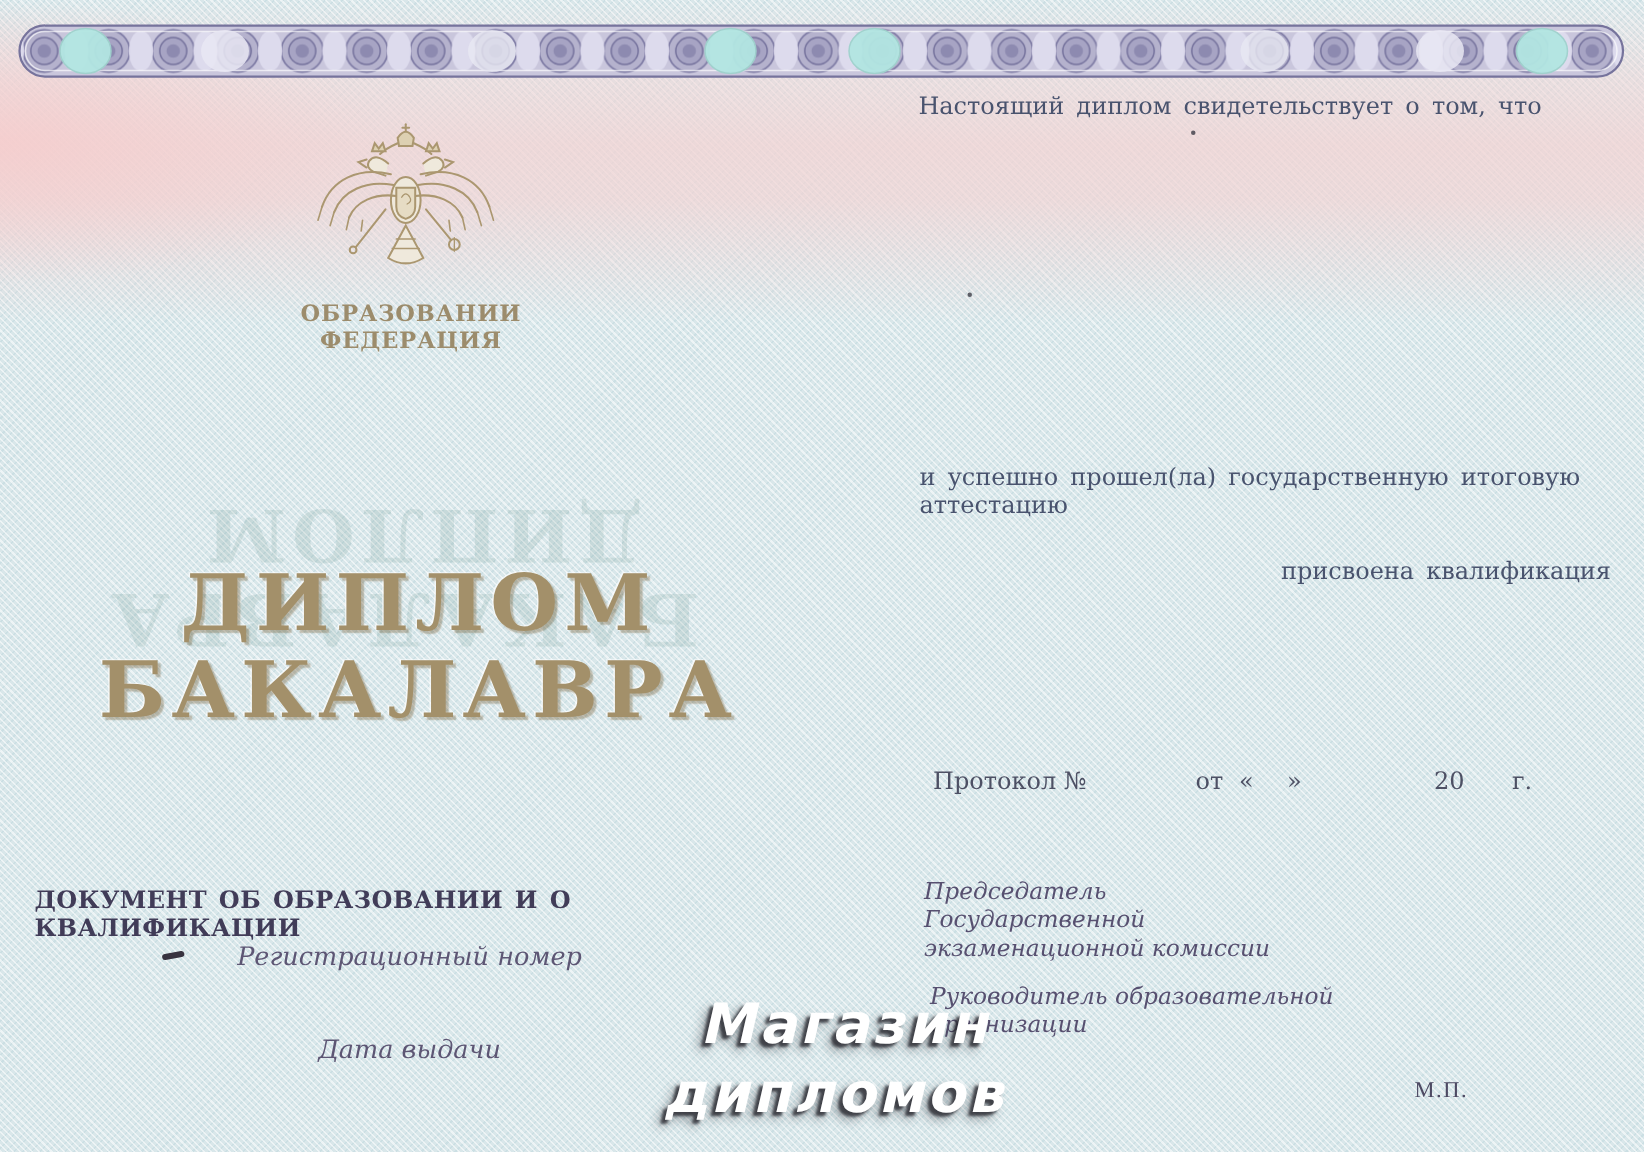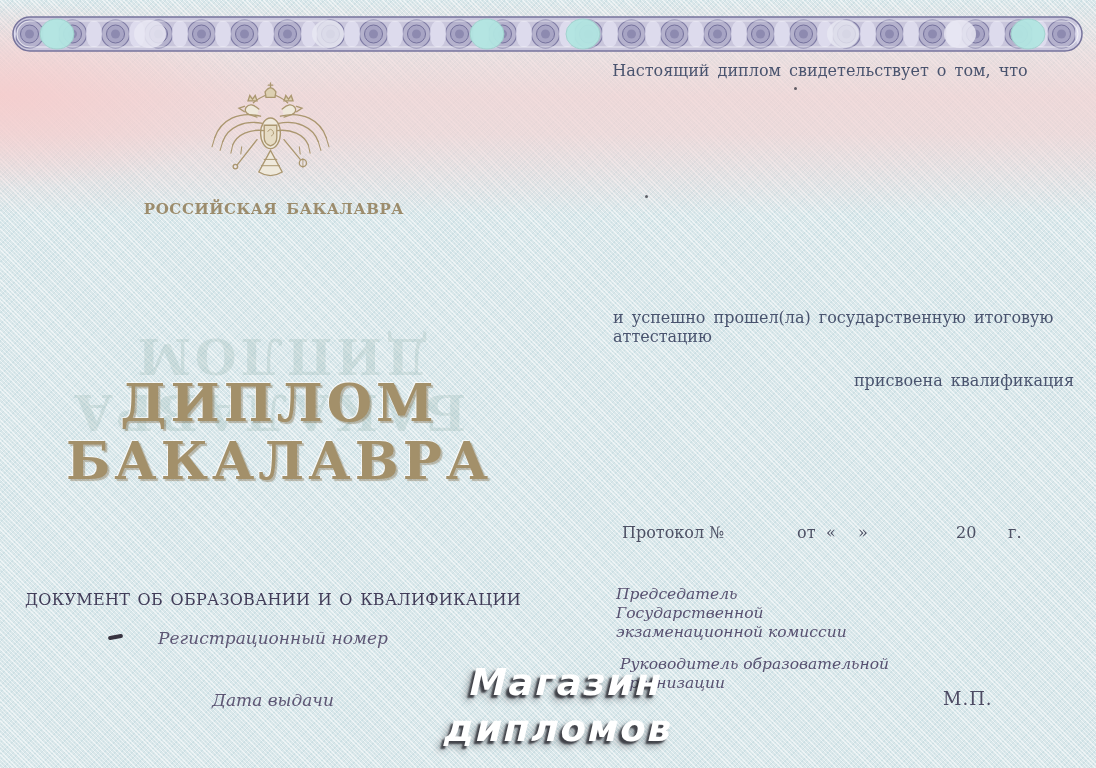--- a/index.html
+++ b/index.html
@@ -39,37 +39,37 @@
     font-weight:bold; font-size:48px; line-height:56px;
     color:rgba(105,150,145,0.17); letter-spacing:4px; user-select:none;
   }
   .main-title{
     left:36px; top:374px; width:486px; text-align:center;
     font-weight:bold; font-size:52px; line-height:58px; letter-spacing:4px;
     color:#a3906a;
     text-shadow:2px 2px 1px rgba(122,102,66,0.40), -1px -1px 0 rgba(255,255,255,0.65);
   }
   .doc-type{
-    left:23px; top:590px; width:500px; text-align:center;
-    font-size:16px; letter-spacing:0.3px; word-spacing:2px; color:#413c58;
+    left:23px; top:590px; width:500px; 
+    font-size:16px; letter-spacing:0.3px; word-spacing:2px; color:#413c58;font-weight:bold;
   }
   .it{ font-style:italic; color:#5d5674; }
   .reg-label{ left:23px; top:628px; width:500px; text-align:center; font-size:17px; }
   .date-label{ left:23px; top:690px; width:500px; text-align:center; font-size:17px; }
   .r-line{ font-size:16px; color:#49536e; word-spacing:3px; }
   .statement{ left:610px; top:61px; width:420px; text-align:center; }
   .program{ left:600px; top:171px; width:445px; text-align:center; }
   .attestation{ left:613px; top:308px; width:472px; text-align:left; }
   .decision1{ left:608px; top:346px; width:450px; text-align:center; }
   .decision2{ left:624px; top:371px; width:450px; text-align:right; }
-  .proto{ font-size:16px; color:#4d5064;margin-top:12px; }
+  .proto{ font-size:16px; color:#4d5064; }
   .sig{ font-style:italic; font-size:15.5px; line-height:19px; color:#575070; }
   .chairman{ left:616px; top:585px; }
   .head-org{ left:620px; top:655px; }
-  .seal{ left:943px; top:688px; font-size:18px; letter-spacing:1px; color:#4d4a63; }
+  .seal{ left:943px; top:719px; font-size:15px; letter-spacing:1px; color:#4d4a63;font-family:Liberation Serif, serif; }
   .shop-wm{
     left:445px; top:660px; width:260px;
     font-family:"DejaVu Sans", sans-serif; font-weight:bold; font-style:italic;
     font-size:37px; line-height:46px; letter-spacing:2px; color:#ffffff;
     text-shadow:-3px 3px 2px rgba(45,45,52,0.85), -5px 5px 7px rgba(45,45,52,0.40);
     transform:skewX(-2deg);
     user-select:none;
   }
   .shop-wm .l1{ padding-left:24px; }
   .ink{ background:#37323f; border-radius:2px; }
@@ -131,21 +131,21 @@
     <path d="M68,86 h14 M65,93 h20" stroke-width="1.1"></path>
     <path d="M68,48 h14 v14 q0,7 -7,9 q-7,-2 -7,-9 z" fill="#e6dcc4"></path>
     <path d="M72,55 q3,-5 6,0 q2,3 -2,5" stroke-width="1"></path>
     <line x1="60" y1="64" x2="38" y2="92"></line>
       <circle cx="36" cy="94" r="2.5"></circle>
     <line x1="90" y1="64" x2="108" y2="86"></line>
       <circle cx="111" cy="90" r="4"></circle>
       <line x1="111" y1="85" x2="111" y2="95" stroke-width="1"></line>
   </svg>
 
-  <div class="abs country">РОССИЙСКАЯ БАКАЛАВРА</div>
+  <div class="abs country">ОБРАЗОВАНИИ ФЕДЕРАЦИЯ</div>
 
   <div class="abs mirror-wm">
     <div>БАКАЛАВРА</div>
     <div>ДИПЛОМ</div>
   </div>
 
   <div class="abs main-title">
     <div>ДИПЛОМ</div>
     <div>БАКАЛАВРА</div>
   </div>

